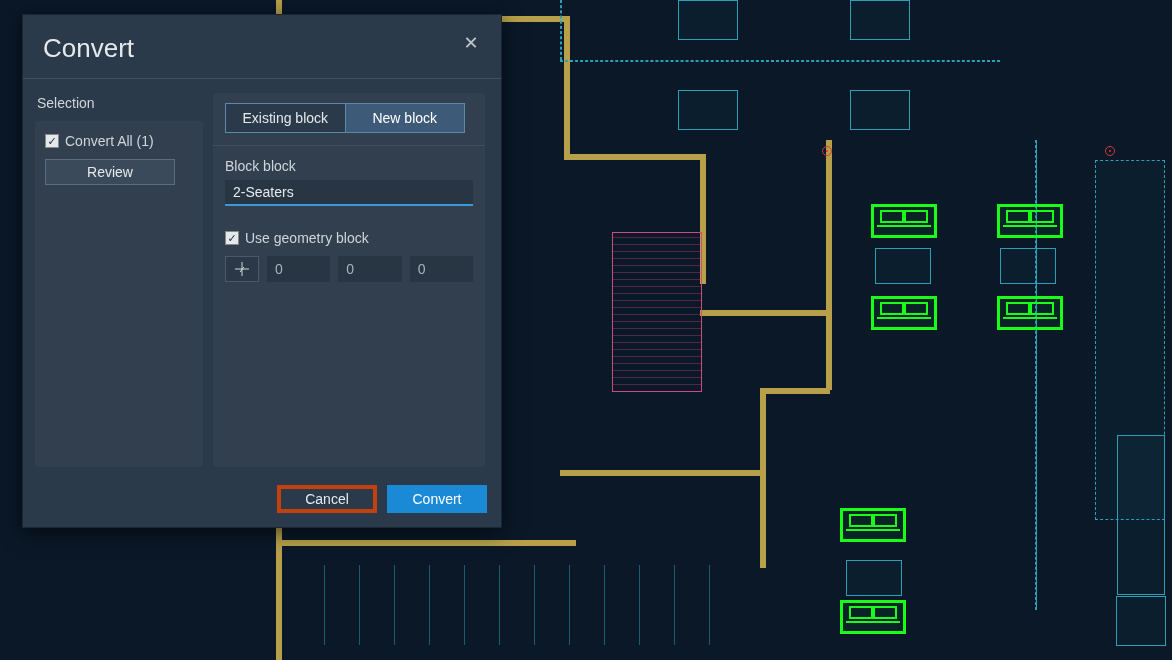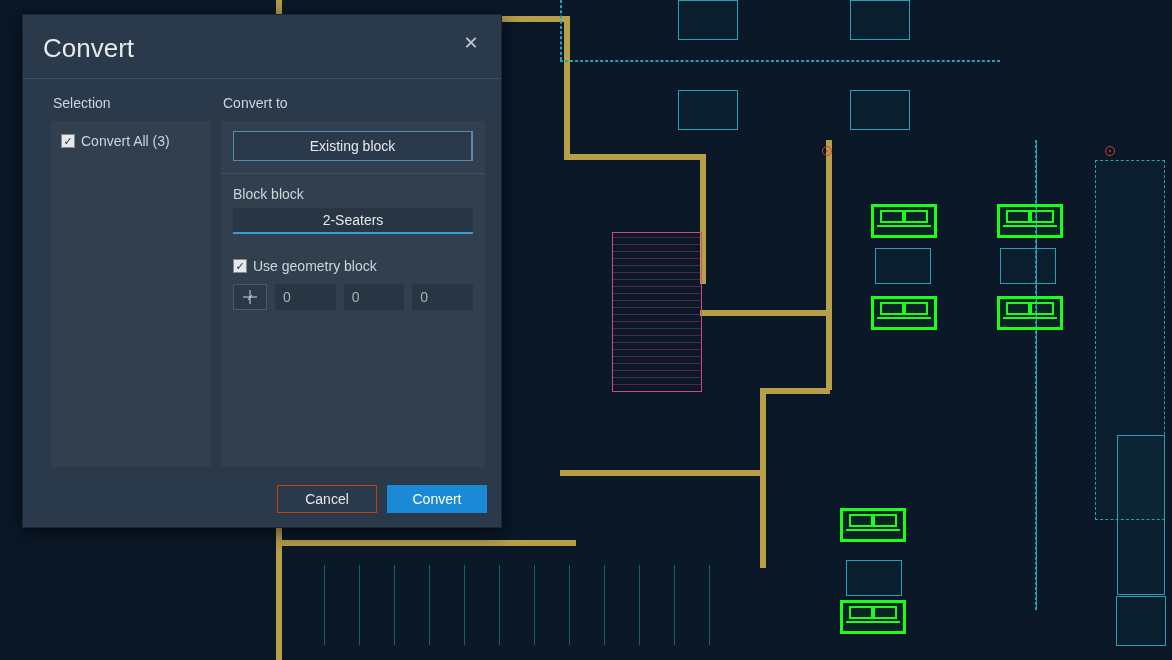--- a/index.html
+++ b/index.html
@@ -60,21 +60,21 @@
     display: flex; justify-content: space-between; align-items: flex-start;
   }
   .dialog-title {
     font-size: 26px; font-weight: 400; color: #e5e9ec;
   }
   .close-btn {
     color: #c0c5ca; font-size: 18px; cursor: pointer;
     width: 20px; height: 20px; display:flex; align-items:center; justify-content:center;
   }
   .dialog-body {
-    padding: 14px 16px 6px 28px;
+    padding: 14px 16px 6px 12px;
     display: flex; gap: 10px;
   }
   .panel {
     background: #313f4f;
     border-radius: 2px;
     padding: 0;
   }
   .panel-label {
     font-size: 14px; color: #d0d5da;
     padding: 2px 2px 10px 2px;
@@ -111,21 +111,20 @@
   .tab.active { background: #3d5a78; color: #fff; }
 
   .divider { height:1px; background: #3d4f60; margin: 0 -12px 12px -12px; }
 
   .field-label { font-size: 14px; margin-bottom: 6px; }
   .text-input {
     width: 100%; height: 26px;
     background: #283644; border: none; border-bottom: 2px solid #3a9ad8;
     color: #e5e9ec; font-size: 14px; padding: 0 8px;
     outline: none;
-    text-align: center;
   }
 
   .basepoint { margin-top: 24px; }
   .coord-row { display:flex; gap: 8px; margin-top: 10px; }
   .pick-btn {
     width: 34px; height: 26px;
     background: #2a3848; border:1px solid #4a5a6a;
     display:flex; align-items:center; justify-content:center;
     cursor:pointer;
   }
@@ -138,21 +137,21 @@
   .dialog-footer {
     padding: 12px 14px 14px 14px;
     display:flex; justify-content:flex-end; gap: 10px;
   }
   .btn {
     height: 28px; padding: 0 20px;
     font-size: 14px; cursor:pointer;
     display:flex; align-items:center; justify-content:center;
     min-width: 100px;
   }
-  .btn-cancel { background: transparent; border:1px solid #c2410c; color:#e5e9ec; }
+  .btn-cancel { background: transparent; border:4px solid #c2410c; color:#e5e9ec; }
   .btn-primary { background: #1a8ad6; border:1px solid #1a8ad6; color:#fff; }
 </style>
 </head>
 <body>
 
 <div class="viewport">
   <div class="drawing">
 
     <div class="wall v" style="left:276px; top:0; height:660px;"></div>
     <div class="wall h" style="left:276px; top:16px; width:290px;"></div>
@@ -228,30 +227,31 @@
     <div class="close-btn">✕</div>
   </div>
 
   <div class="dialog-body">
 
     <div class="left-col">
       <div class="panel-label">Selection</div>
       <div class="panel">
         <label class="check-row">
           <span class="checkbox">✓</span>
-          <span>Convert All (3)</span>
+          <span>Convert All (1)</span>
         </label>
+        <div class="review-btn">Review</div>
       </div>
     </div>
 
     <div class="right-col">
-      <div class="panel-label">Convert to</div>
       <div class="panel">
         <div class="tab-row">
           <div class="tab inactive">Existing block</div>
+          <div class="tab active">New block</div>
         </div>
         <div class="divider"></div>
 
         <div class="field-label">Block block</div>
         <input class="text-input" value="2-Seaters" style="">
 
         <div class="basepoint">
           <label class="check-row">
             <span class="checkbox">✓</span>
             <span>Use geometry block</span>

